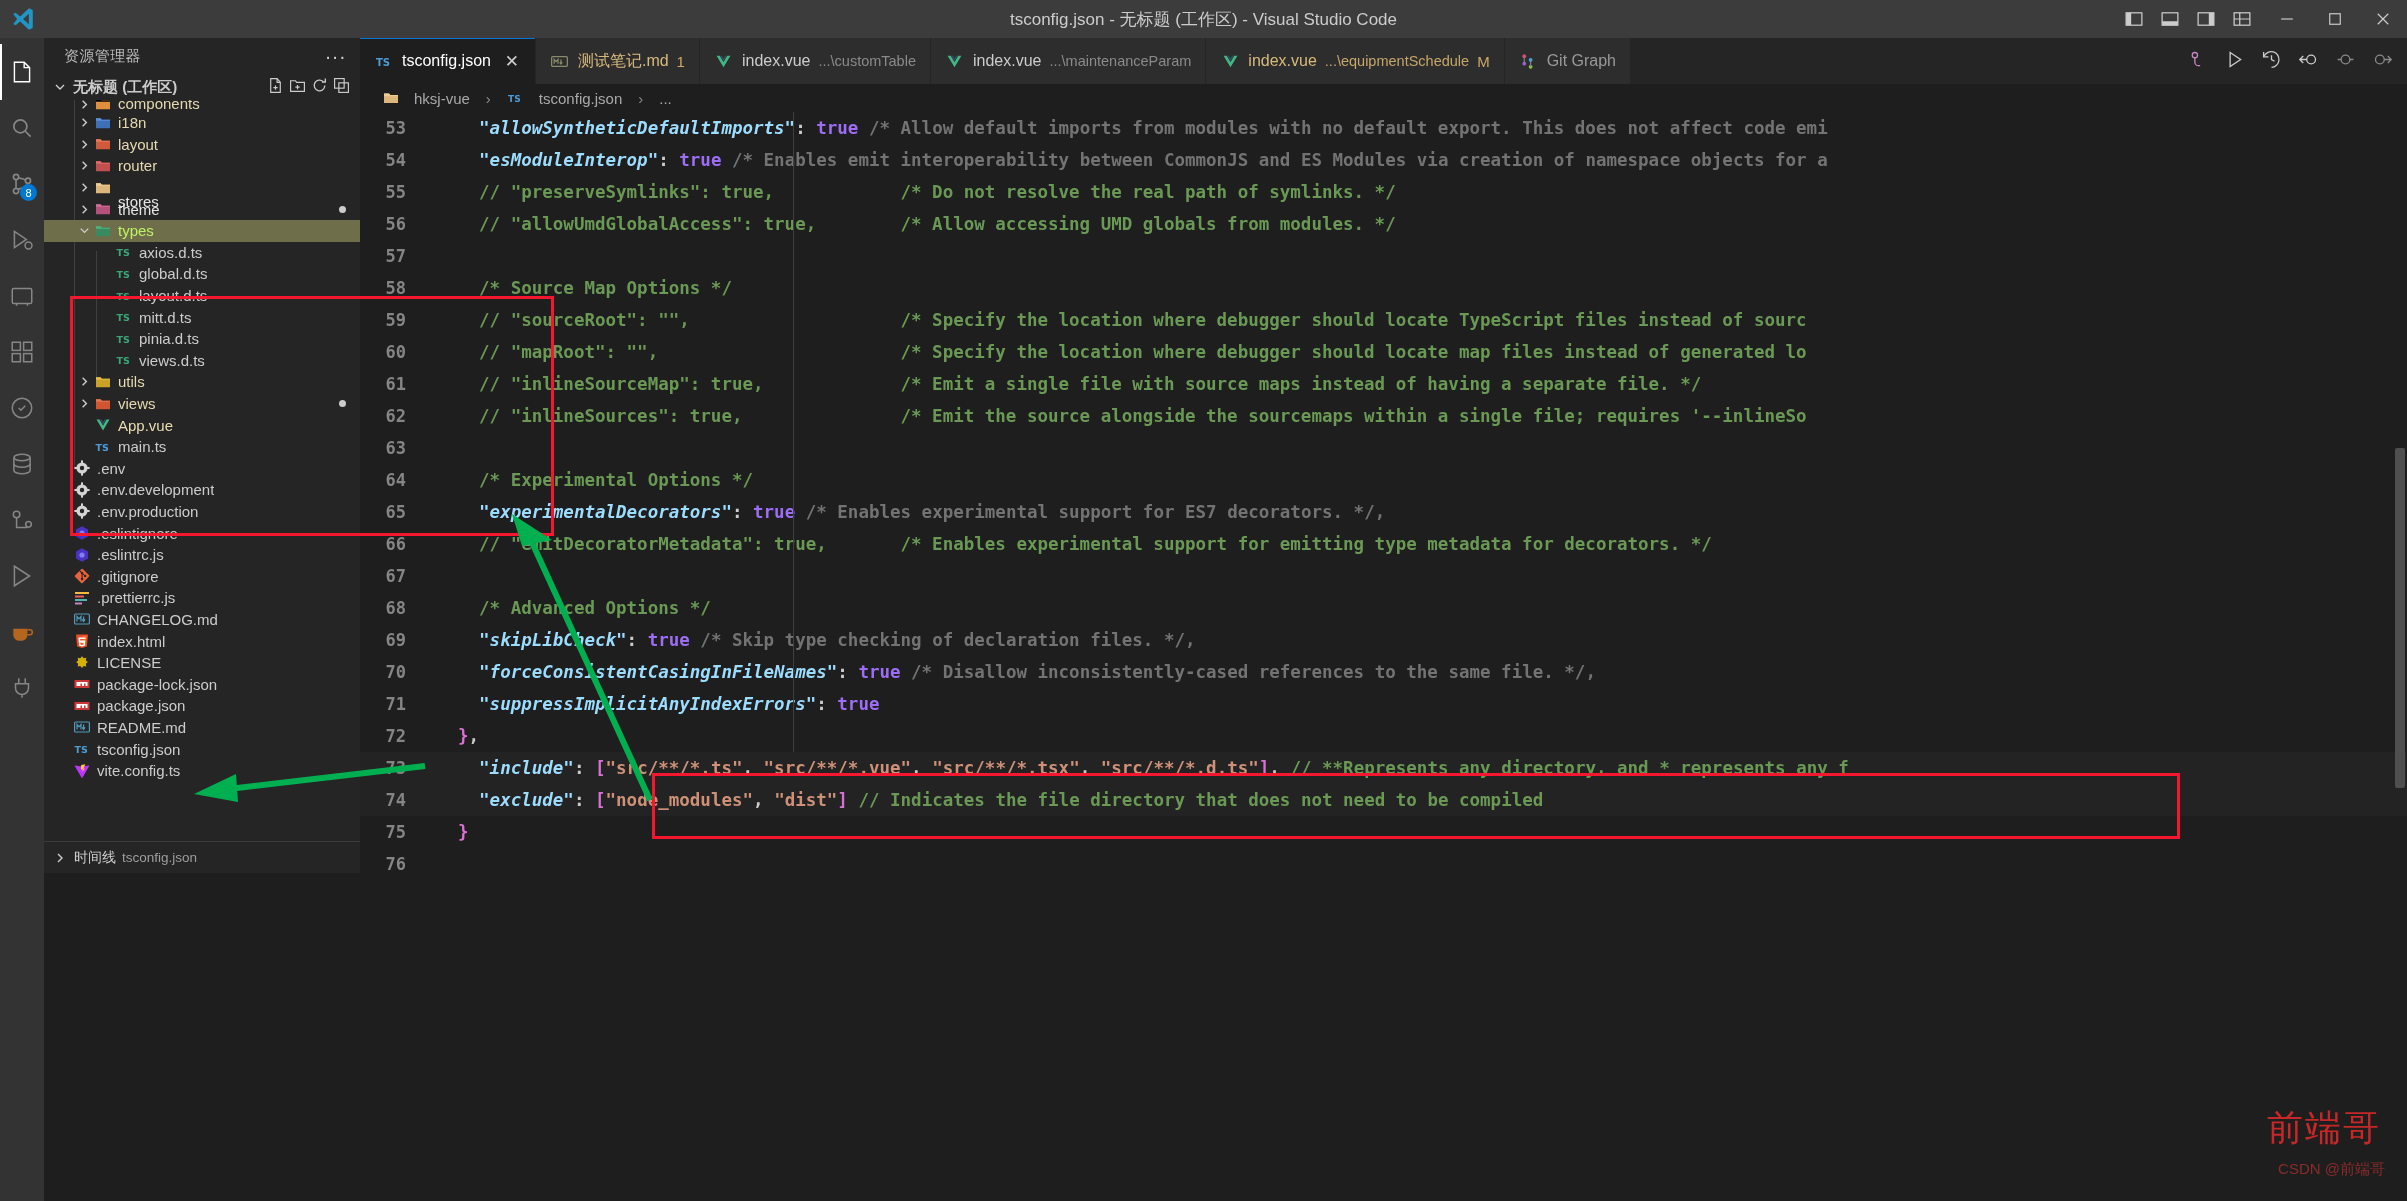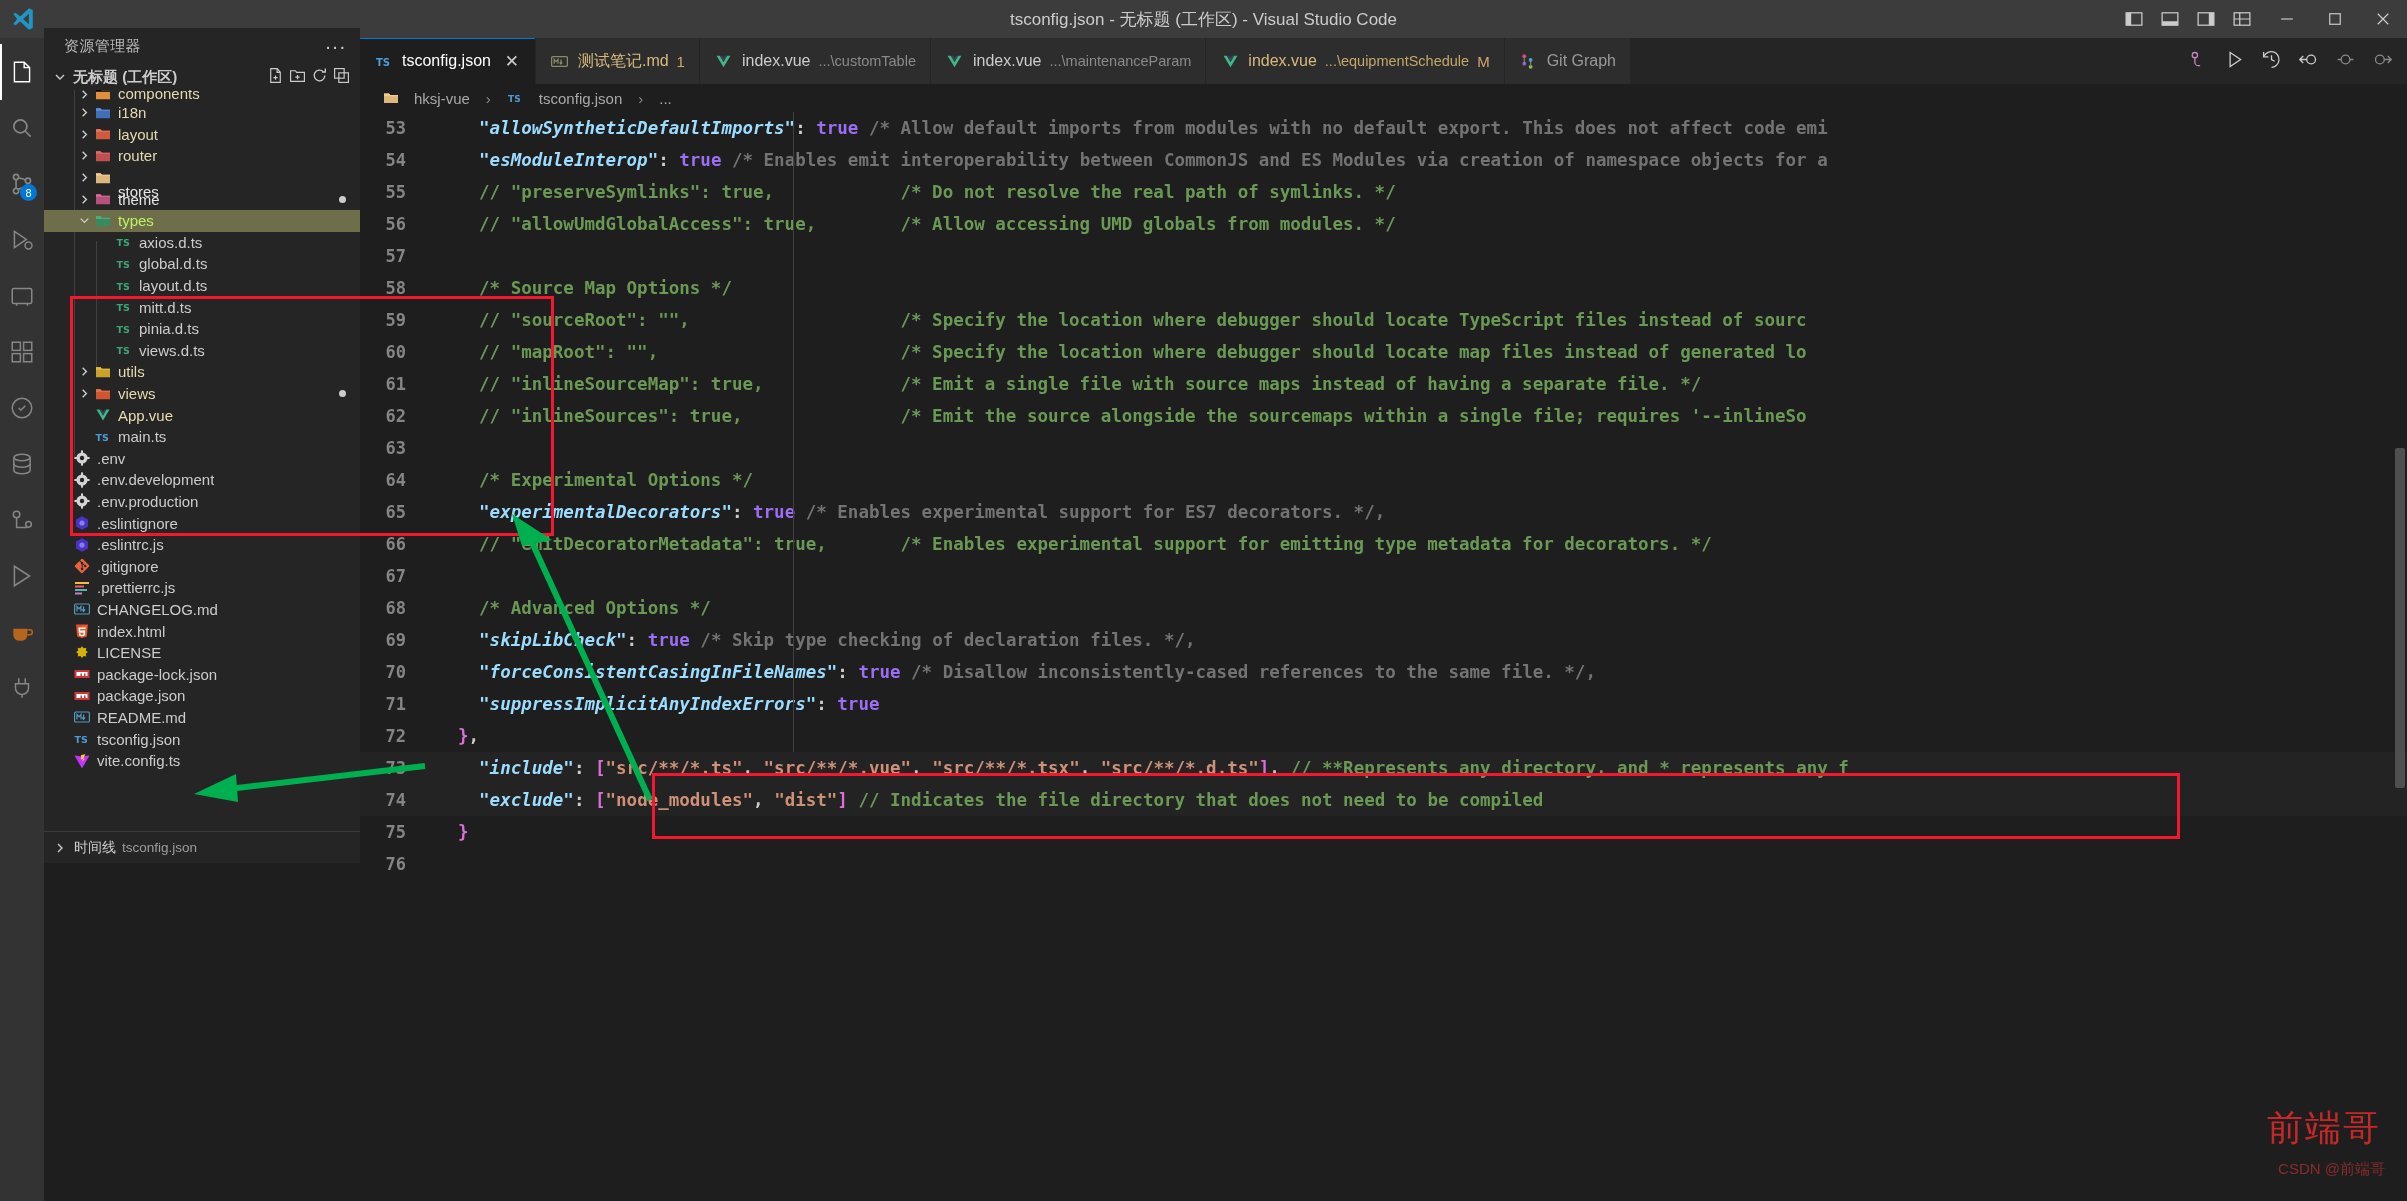--- a/index.html
+++ b/index.html
@@ -51,21 +51,21 @@
   }
   .ab-item svg{ width:26px; height:26px; }
   .ab-badge{
     position:absolute; right:7px; bottom:11px; min-width:17px; height:17px;
     border-radius:9px; background:#0078d4; color:#fff; font-size:11px;
     display:flex; align-items:center; justify-content:center; padding:0 4px;
   }
 
   
   .sidebar{
-    position:absolute; top:28px; left:44px; width:316px; height:835px;
+    position:absolute; top:38px; left:44px; width:316px; height:835px;
     background:#252526; overflow:hidden;
   }
   .sb-head{
     height:36px; display:flex; align-items:center; justify-content:space-between;
     padding:0 6px 0 20px; color:#bbbbbb; font-size:15px; letter-spacing:.4px;
   }
   .sb-dots{ color:#cccccc; font-size:20px; line-height:10px; padding:0 8px; }
   .ws-row{
     height:26px; display:flex; align-items:center; gap:5px; padding-left:8px;
     color:#cccccc; font-size:15px; font-weight:bold;

